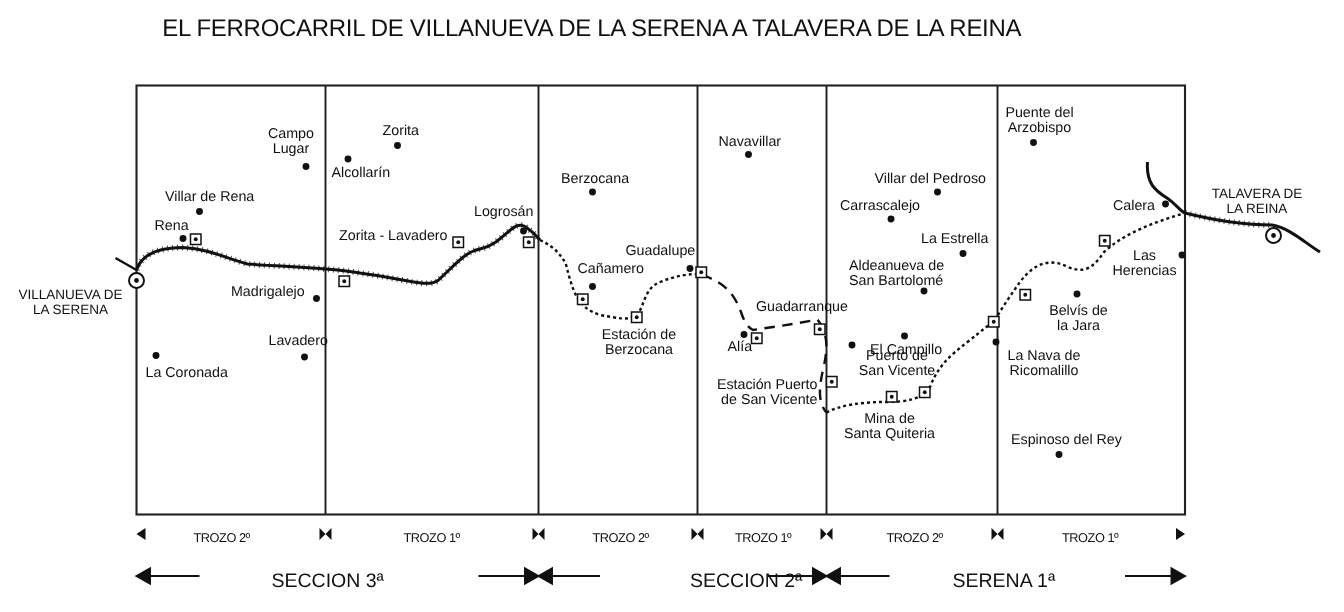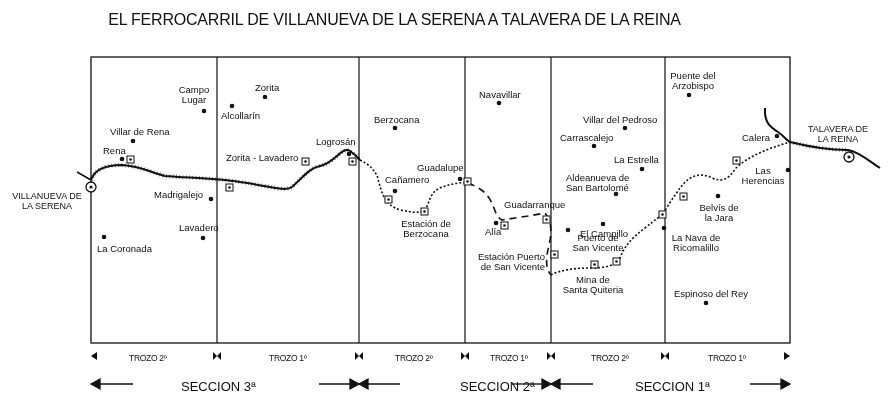--- a/index.html
+++ b/index.html
@@ -228,13 +228,13 @@
 
 <div class="trozo" style="left:129px;">TROZO 2º</div>
 <div class="trozo" style="left:269px;">TROZO 1º</div>
 <div class="trozo" style="left:395px;">TROZO 2º</div>
 <div class="trozo" style="left:490px;">TROZO 1º</div>
 <div class="trozo" style="left:591px;">TROZO 2º</div>
 <div class="trozo" style="left:708px;">TROZO 1º</div>
 
 <div class="seccion" style="left:181px;">SECCION 3ª</div>
 <div class="seccion" style="left:424px;margin-left:36px;">SECCION 2ª</div>
-<div class="seccion" style="left:635px;">SECCION 1ª</div>
+<div class="seccion" style="left:635px;">SERENA 1ª</div>
 
 </body></html>

